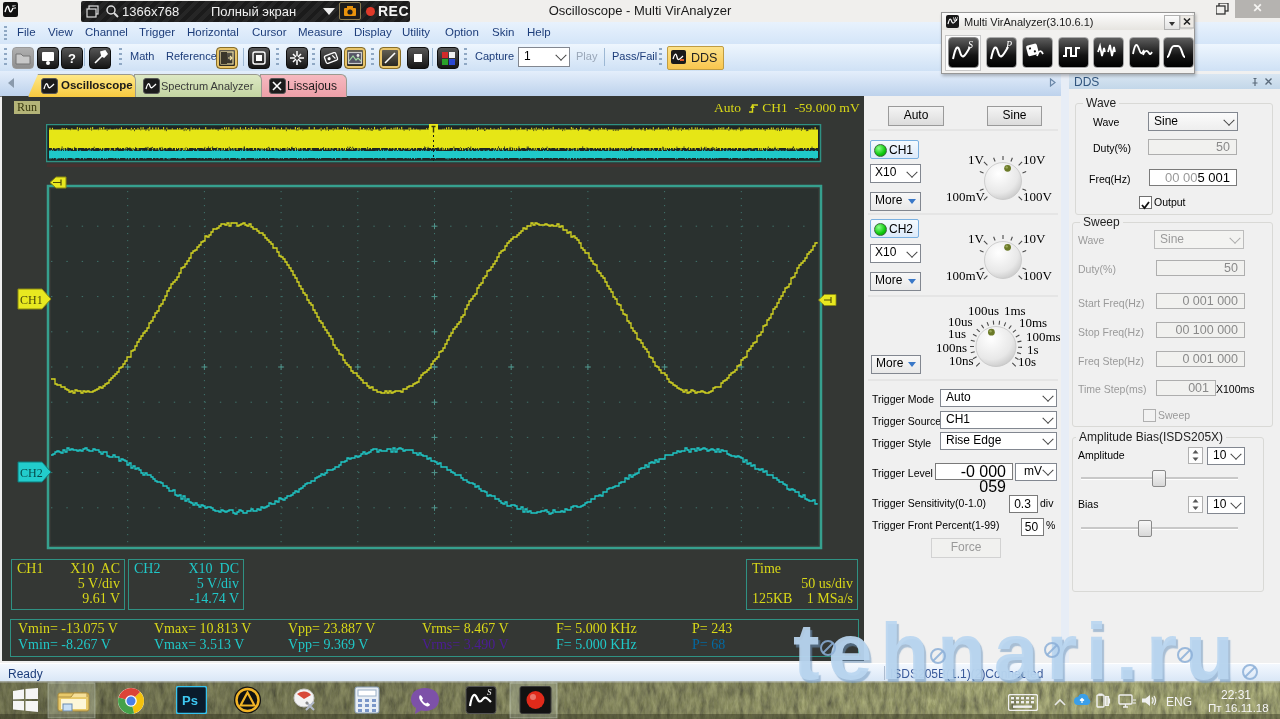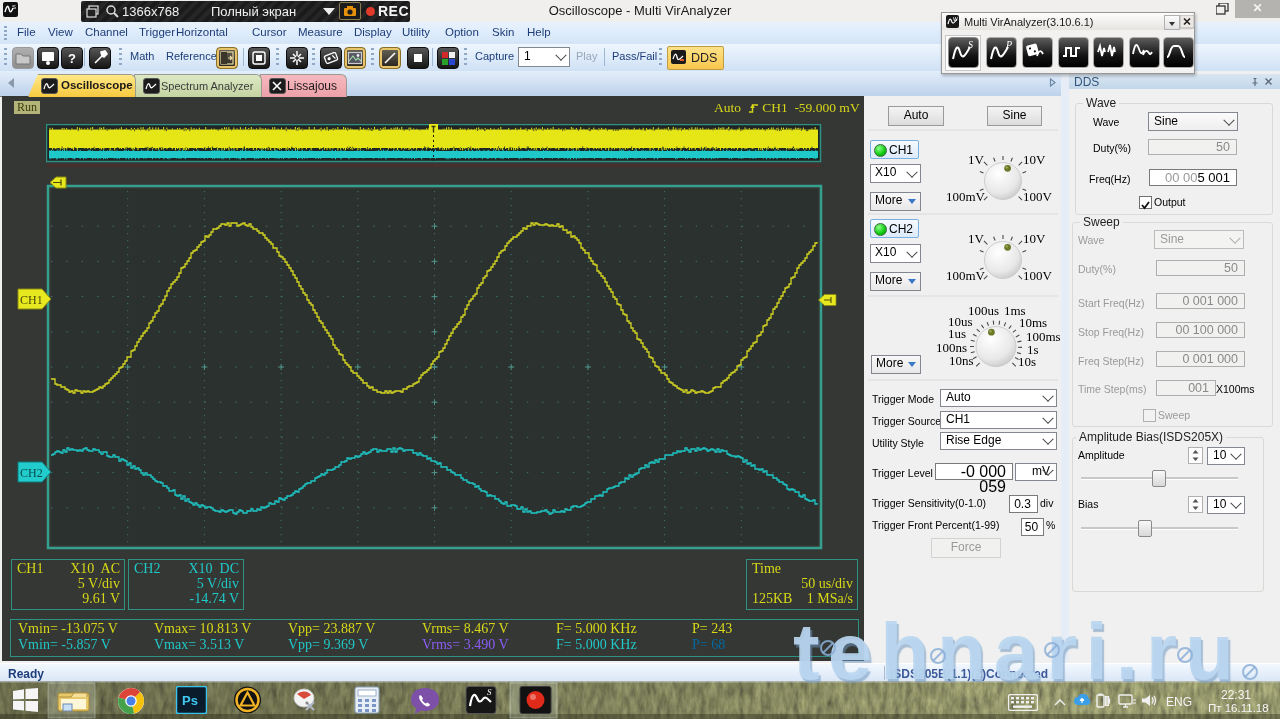--- a/index.html
+++ b/index.html
@@ -35,21 +35,21 @@
 .combo.dis{background:#f3f3f1;color:#9a9a9a;border-color:#bcbcbc;}
 .combo.dis .chv{border-color:#aaa;}
 .btn{position:absolute;background:linear-gradient(#f4f4f4,#dcdcdc);border:1px solid #9a9a9a;text-align:center;font-size:12px;color:#000;}
 .gbox{position:absolute;border:1px solid #d9d9d6;border-radius:3px;}
 .gbox .glabel{position:absolute;top:-8px;left:7px;background:#f0f0f0;padding:0 3px;font-size:12px;color:#222;}
 .lbl{position:absolute;font-size:10.5px;color:#000;white-space:nowrap;}
 .dislbl{color:#9a9a9a;}
 .numin{position:absolute;border:1px solid #aeaeae;background:#f1f1ef;color:#8a8a8a;font-size:12.5px;text-align:right;padding-right:6px;}
 .numin.en{background:#fff;color:#000;border-color:#7a7a7a;}
 
-#statusbar{left:0;top:663px;width:1280px;height:18px;background:linear-gradient(#f3f8fe,#d8e6f6);border-top:1px solid #fff;font-size:12px;color:#1d3d7a;font-weight:bold;}
+#statusbar{left:0;top:663px;width:1280px;height:18px;background:linear-gradient(#f3f8fe,#d8e6f6);border-top:1px solid #fff;font-size:12px;color:#1d3d7a;}
 
 #wmark{left:793px;top:606px;width:495px;height:95px;font-weight:bold;color:rgba(186,214,240,0.92);font-size:80px;letter-spacing:8px;font-family:"Liberation Sans",sans-serif;text-shadow:2px 3px 1px rgba(110,150,190,0.55);z-index:50;}
 </style></head>
 <body>
 
 <div class="abs" id="titlebar"></div>
 <div class="abs" id="apptitle">Oscilloscope - Multi VirAnalyzer</div>
 <svg class="abs" style="left:3px;top:2px" width="16" height="16">
     <rect width="15" height="15" rx="2" fill="#111"></rect>
     <path d="M2,10 C4,3 5,3 6,7 C7,11 8,11 10,6" stroke="#fff" stroke-width="1.4" fill="none"></path>
@@ -79,21 +79,21 @@
     <rect x="3" y="0" width="9" height="8" fill="none" stroke="#333" stroke-width="1.3"></rect>
     <rect x="0" y="3" width="9" height="8" fill="#f0efed" stroke="#333" stroke-width="1.3"></rect>
   </svg>
 <div class="abs" id="closebtn">✕</div>
 
 <div class="abs" id="menubar">
 <span style="left:17px">File</span>
     <span style="left:48px">View</span>
     <span style="left:85px">Channel</span>
     <span style="left:139px">Trigger</span>
-    <span style="left:176px">Horizontal</span>
+    <span style="left:187px">Horizontal</span>
     <span style="left:252px">Cursor</span>
     <span style="left:298px">Measure</span>
     <span style="left:354px">Display</span>
     <span style="left:402px">Utility</span>
     <span style="left:445px">Option</span>
     <span style="left:492px">Skin</span>
     <span style="left:527px">Help</span>
 </div>
 <div class="abs" style="left:4px;top:26px;width:3px;height:15px;background:repeating-linear-gradient(#8fa8c4 0 2px,transparent 2px 4px)"></div>
 
@@ -298,24 +298,24 @@
 <div style="position:absolute;left:5px;top:31px">125KB</div>
     <div style="position:absolute;right:4px;top:31px">1 MSa/s</div>
   </div>
 <div class="abs sertext" id="measbox" style="left:10px;top:619px;width:847px;height:36px;border:1px solid #2f9183;font-size:14px;color:#d8d818;">
 <div style="position:absolute;left:7px;top:1px">Vmin= -13.075 V</div>
 <div style="position:absolute;left:143px;top:1px">Vmax= 10.813 V</div>
 <div style="position:absolute;left:277px;top:1px">Vpp= 23.887 V</div>
 <div style="position:absolute;left:411px;top:1px">Vrms= 8.467 V</div>
 <div style="position:absolute;left:545px;top:1px">F= 5.000 KHz</div>
 <div style="position:absolute;left:681px;top:1px">P= 243</div>
-<div style="position:absolute;left:7px;top:17px;color:#20c8c8">Vmin= -5.857 V</div>
+<div style="position:absolute;left:7px;top:17px;color:#20c8c8">Vmin= -8.267 V</div>
 <div style="position:absolute;left:143px;top:17px;color:#20c8c8">Vmax= 3.513 V</div>
 <div style="position:absolute;left:277px;top:17px;color:#20c8c8">Vpp= 9.369 V</div>
-<div style="position:absolute;left:411px;top:17px;color:#8b5cf6">Vrms= 3.490 V</div>
+<div style="position:absolute;left:411px;top:17px;color:#4c1d95">Vrms= 3.490 V</div>
 <div style="position:absolute;left:545px;top:17px;color:#20c8c8">F= 5.000 KHz</div>
 <div style="position:absolute;left:681px;top:17px;color:#0369a1">P= 68</div>
   </div>
 
 <svg class="abs" style="left:864px;top:96px" width="197" height="565" viewBox="864 96 197 565">
 <defs>
       <radialGradient id="knobg" cx="38%" cy="30%" r="75%">
         <stop offset="0" stop-color="#ffffff"></stop>
         <stop offset="0.7" stop-color="#e8e8e8"></stop>
         <stop offset="1" stop-color="#c9c9c9"></stop>
@@ -372,25 +372,25 @@
 <div class="abs sertext" style="left:936px;top:340px;font-size:13px">100ns</div>
 <div class="abs sertext" style="left:1027px;top:342px;font-size:13px">1s</div>
 <div class="abs sertext" style="left:949px;top:353px;font-size:13px">10ns</div>
 <div class="abs sertext" style="left:1018px;top:354px;font-size:13px">10s</div>
 <div class="combo" style="left:871px;top:355px;width:48px;height:17px;line-height:15px;background:linear-gradient(#f8f8f8,#e8e8e8)"><span style="padding-left:4px">More</span>
  <span style="position:absolute;right:4px;top:6px;width:0;height:0;border-left:4px solid transparent;border-right:4px solid transparent;border-top:5px solid #3978c8"></span></div>
 <div class="lbl" style="left:872px;top:393px">Trigger Mode</div>
 <div class="combo" style="left:940px;top:389px;width:115px;height:16px;line-height:15px"><span style="padding-left:5px">Auto</span><span class="chv"></span></div>
 <div class="lbl" style="left:872px;top:415px">Trigger Source</div>
 <div class="combo" style="left:940px;top:411px;width:115px;height:16px;line-height:15px"><span style="padding-left:5px">CH1</span><span class="chv"></span></div>
-<div class="lbl" style="left:872px;top:437px">Utility Style</div>
+<div class="lbl" style="left:872px;top:437px">Trigger Style</div>
 <div class="combo" style="left:940px;top:432px;width:115px;height:16px;line-height:15px"><span style="padding-left:5px">Rise Edge</span><span class="chv"></span></div>
 <div class="lbl" style="left:872px;top:467px">Trigger Level</div>
 <div class="numin en" style="left:935px;top:463px;width:70px;height:15px;line-height:15px;font-size:16px">-0 000 059</div>
-<div class="combo" style="left:1015px;top:463px;width:40px;height:16px;line-height:15px"><span style="padding-left:16px">mV</span><span class="chv"></span></div>
+<div class="combo" style="left:1015px;top:463px;width:40px;height:16px;line-height:15px"><span style="padding-left:8px">mV</span><span class="chv"></span></div>
 <div class="lbl" style="left:872px;top:497px">Trigger Sensitivity(0-1.0)</div>
 <div class="numin en" style="left:1009px;top:495px;width:25px;height:16px;line-height:16px;font-size:12px;text-align:center;padding-right:2px">0.3</div>
 <div class="lbl" style="left:1040px;top:497px">div</div>
 <div class="lbl" style="left:872px;top:519px">Trigger Front Percent(1-99)</div>
 <div class="numin en" style="left:1021px;top:518px;width:19px;height:16px;line-height:16px;font-size:12px;text-align:center;padding-right:2px">50</div>
 <div class="lbl" style="left:1046px;top:519px">%</div>
 <div class="btn" style="left:931px;top:538px;width:68px;height:18px;line-height:17px;color:#9a9a9a;background:#f1f1ef;border-color:#d2d2d2">Force</div>
 
 <div class="abs" id="ddsdivider"></div>
 <div class="abs" id="ddspanel"></div>

